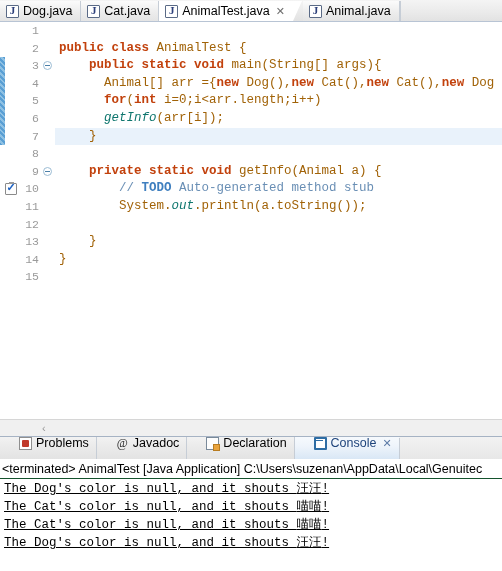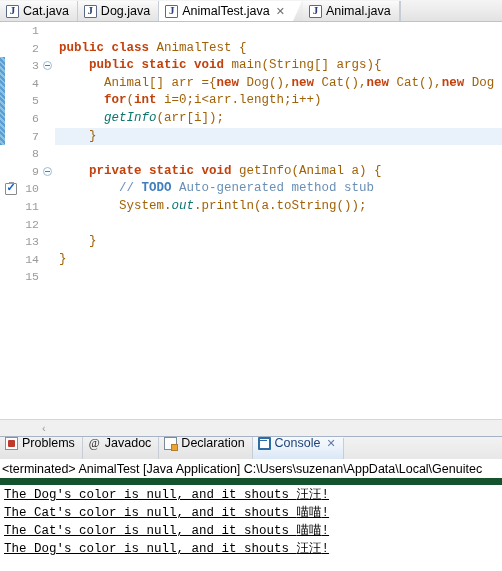--- a/index.html
+++ b/index.html
@@ -231,21 +231,21 @@
     height: 22px;
     display: flex;
     align-items: flex-end;
     background: linear-gradient(to bottom, #f2f2f2 0%, #e7e7e7 100%);
     overflow: hidden;
   }
   .ptab {
     height: 32px;
     display: flex;
     align-items: center;
-    padding: 0 7px 0 5px;
+    padding: 0 7px 0 19px;
     font-size: 12.5px;
     white-space: nowrap;
     border-right: 1px solid #c6cdd6;
     background: linear-gradient(to bottom, #fafafa 0%, #ececec 55%, #e3e3e3 100%);
     box-sizing: border-box;
   }
   .ptab.active {
     background: linear-gradient(to bottom, #ffffff 0%, #eef4fb 60%, #d9e7f5 100%);
     color: #20457c;
     border-right: none;
@@ -315,21 +315,21 @@
     color: #5c7ba8;
     line-height: 1;
   }
 
   .console-head {
     font-size: 12.5px;
     padding: 3px 0 2px 2px;
     white-space: nowrap;
     overflow: hidden;
     color: #000;
-    border-bottom: 7px solid #14532d;
+    border-bottom: 1px solid #14532d;
   }
   .console-body {
     font-family: "Liberation Mono", monospace;
     font-size: 12.5px;
     white-space: pre;
     overflow: hidden;
     padding-left: 4px;
     text-decoration: underline;
   }
   .cline {
@@ -337,25 +337,25 @@
     line-height: 18px;
   }
   .cjk { font-family: "DejaVu Sans", sans-serif; }
 </style>
 </head>
 <body>
 
 <div class="tabbar">
   <div class="tab">
     <span class="jicon"></span>
-    <span>Cat.java</span>
+    <span>Dog.java</span>
   </div>
   <div class="tab">
     <span class="jicon"></span>
-    <span>Dog.java</span>
+    <span>Cat.java</span>
   </div>
   <div class="tab active">
     <span class="jicon"></span>
     <span>AnimalTest.java</span>
     <span class="tab-close">✕</span>
   </div>
   <div style="width:10px"></div>
   <div class="tab">
     <span class="jicon"></span>
     <span>Animal.java</span>

